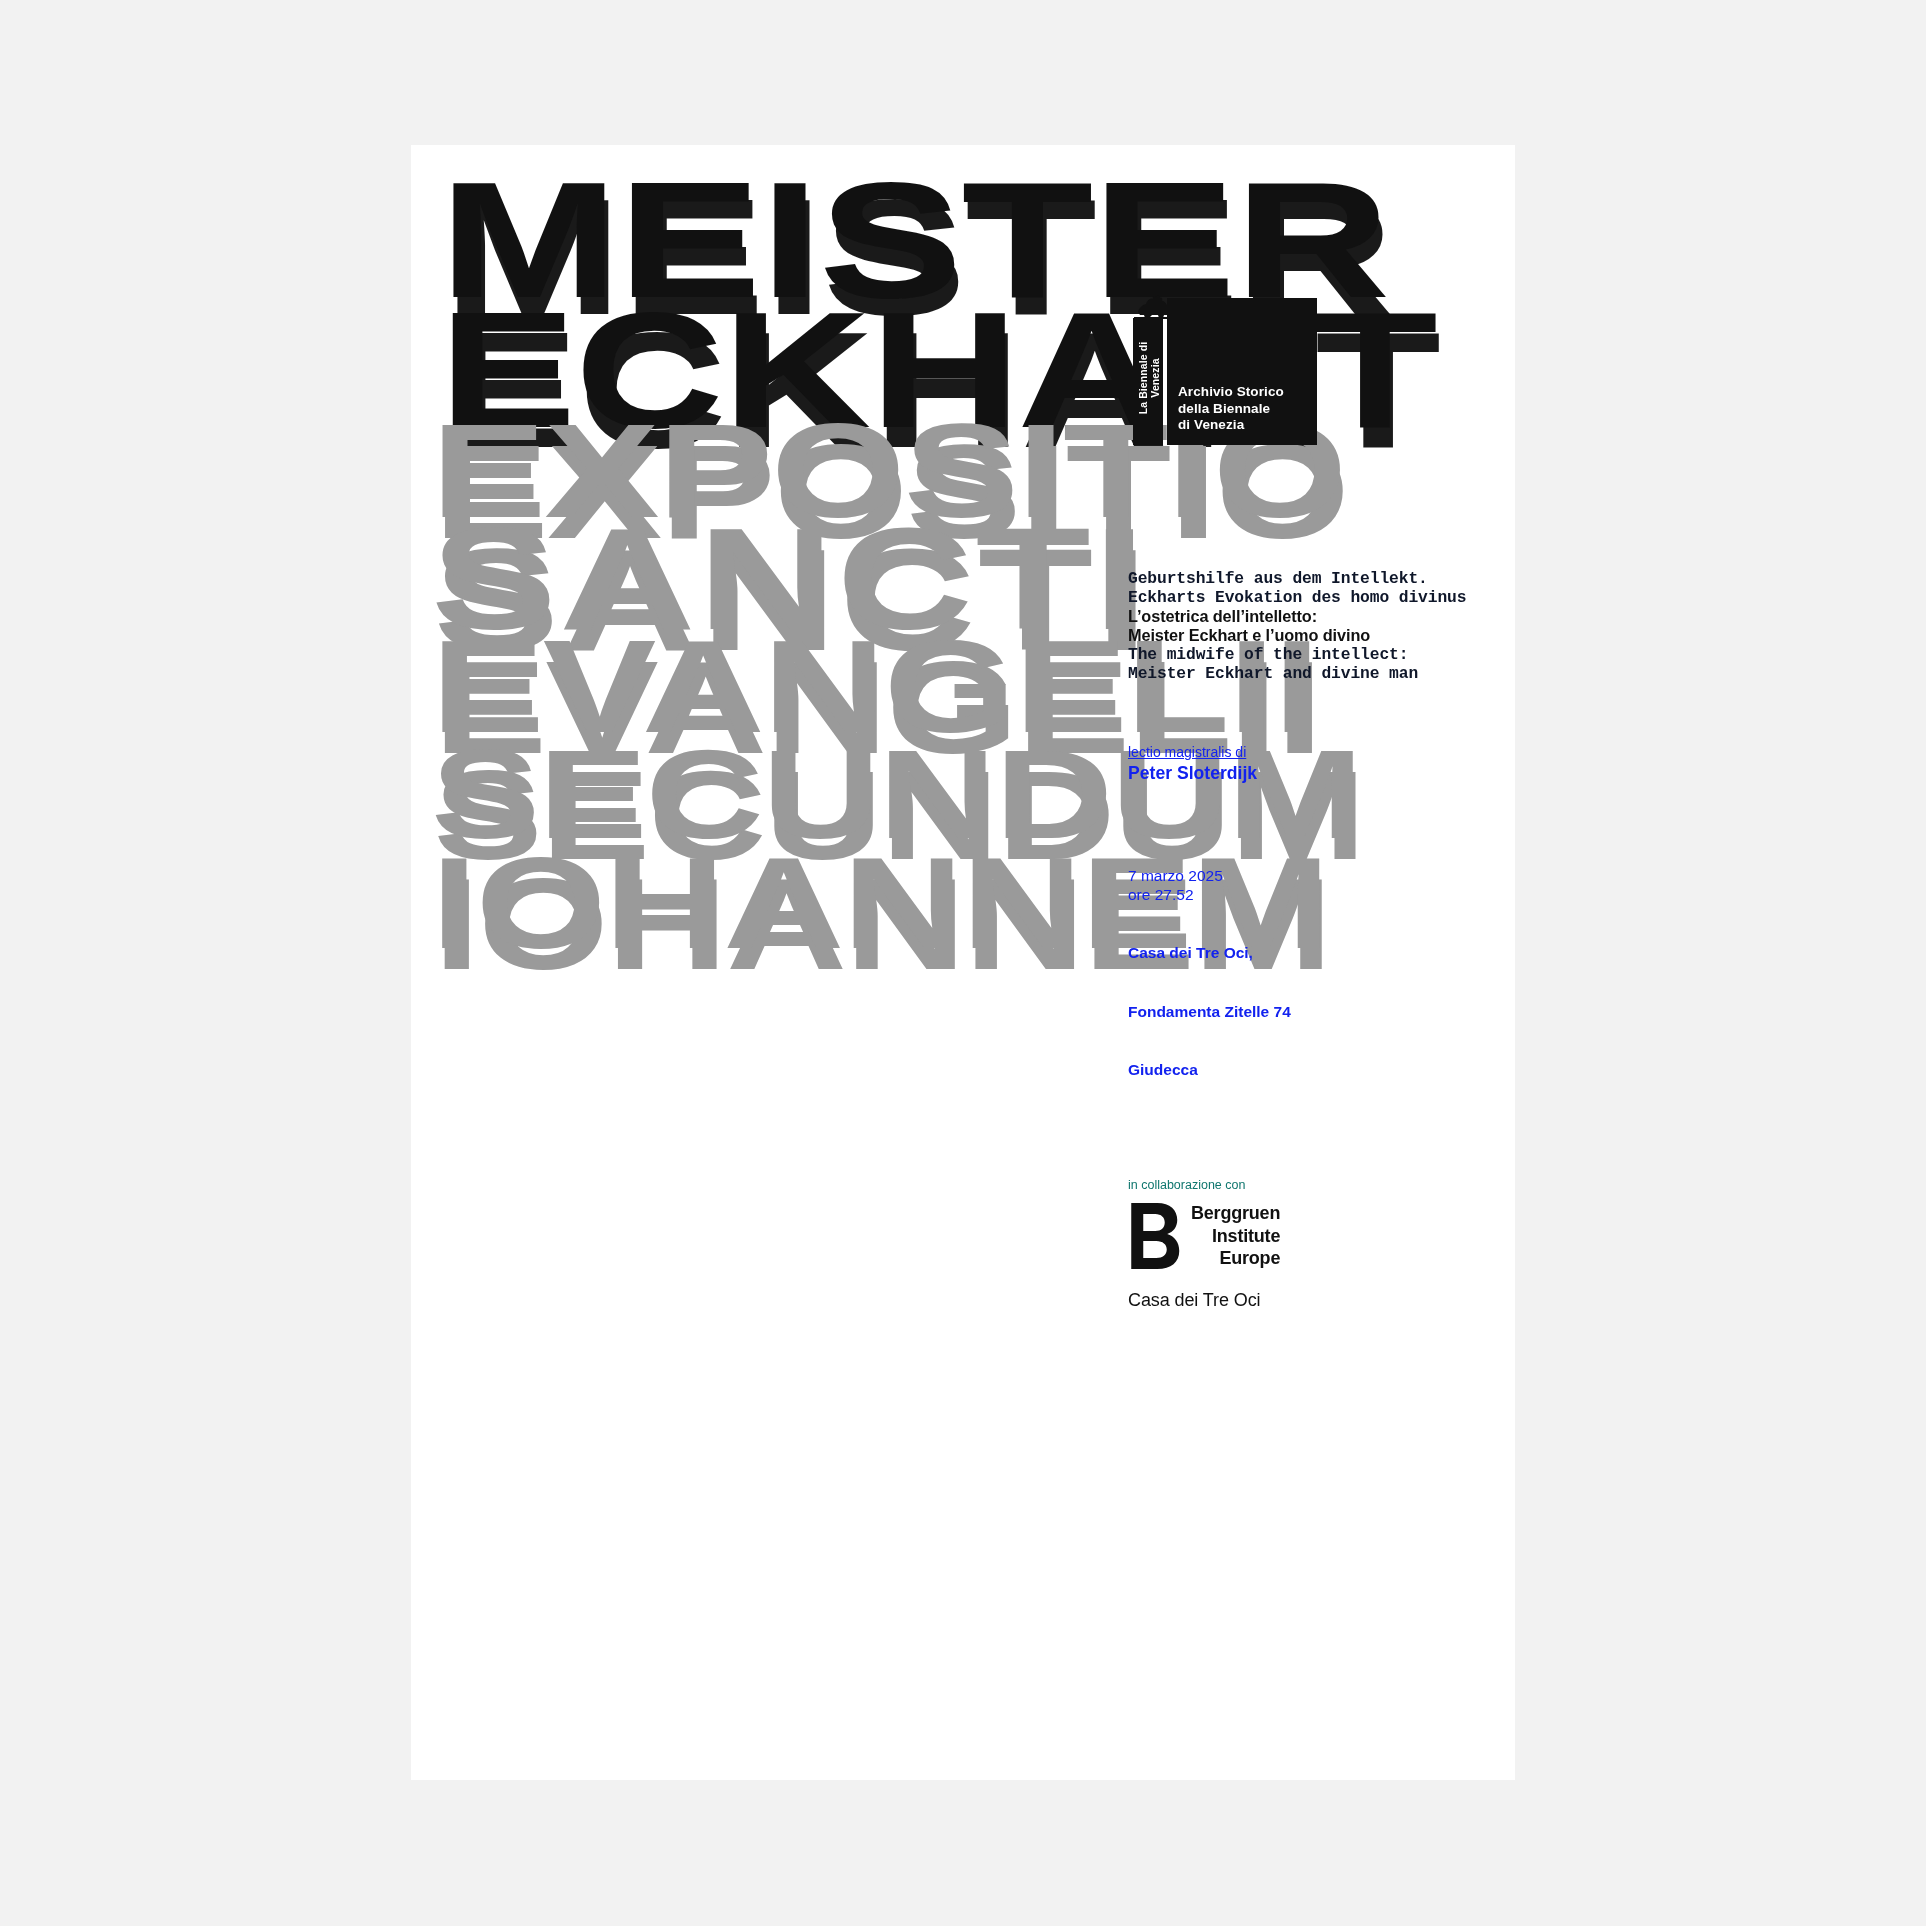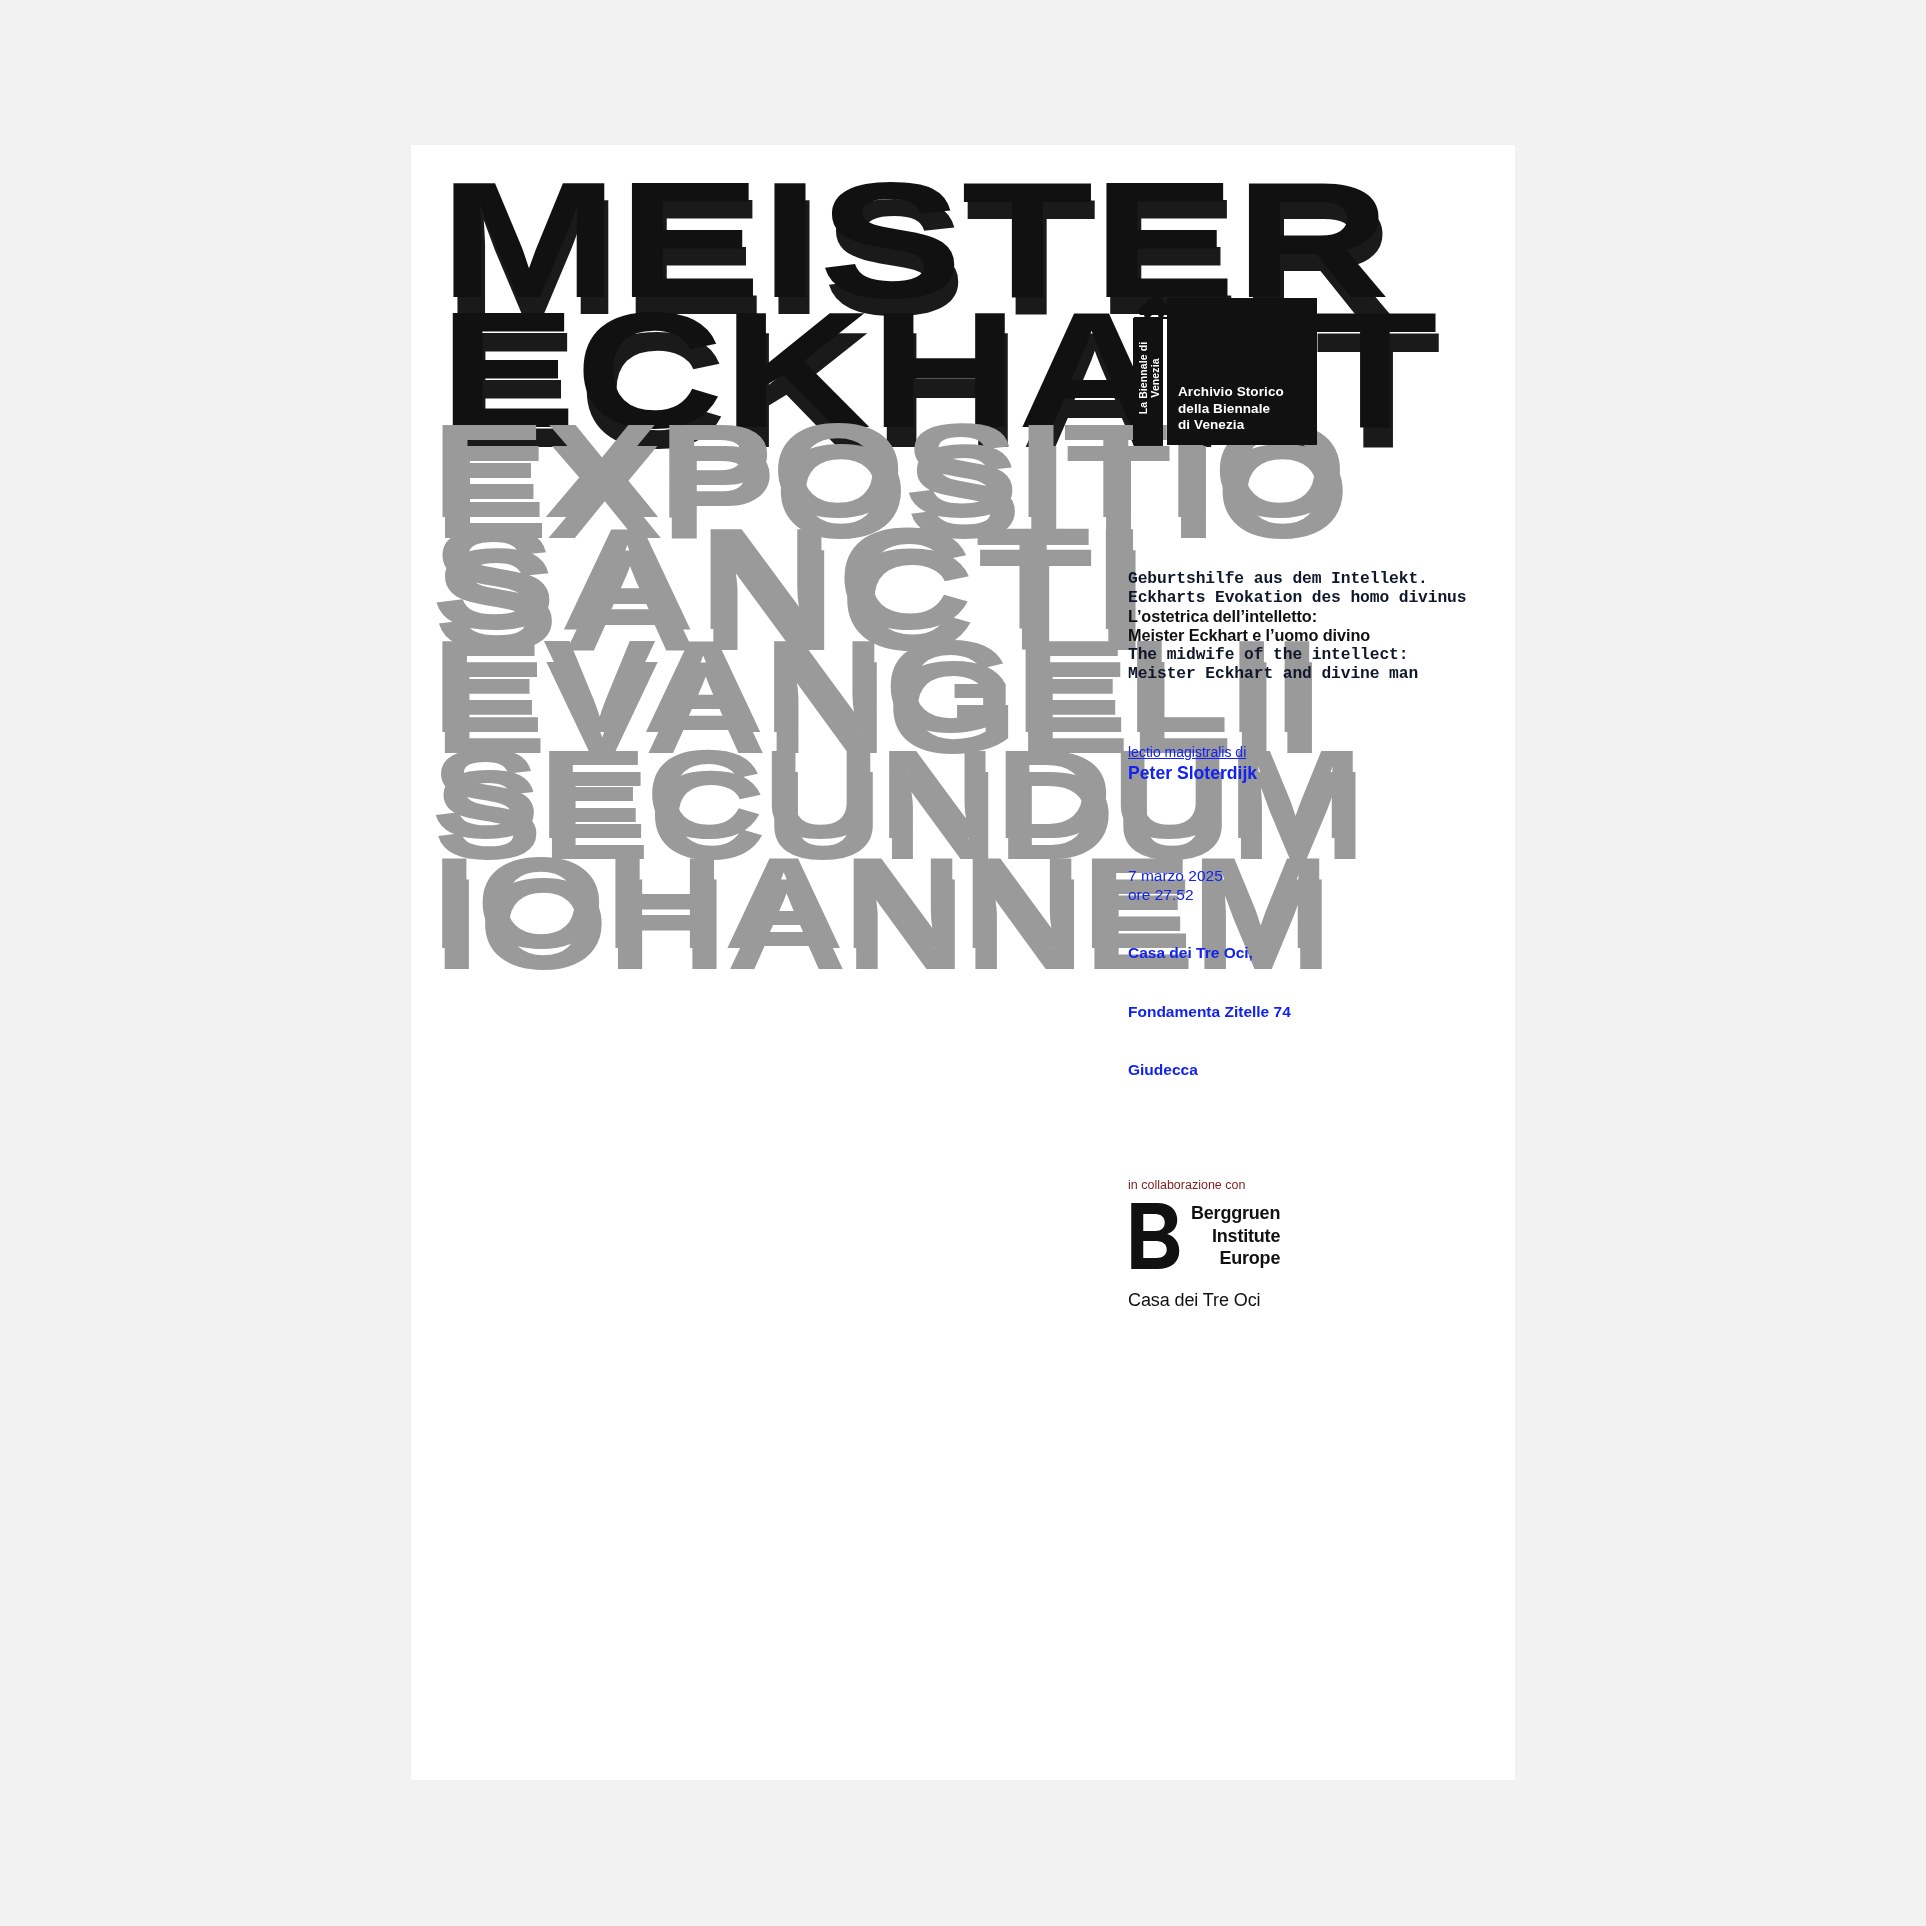--- a/index.html
+++ b/index.html
@@ -185,21 +185,21 @@
 
   
   .collab {
     position: absolute;
     left: 717px;
     top: 1033px;
     width: 351px;
   }
   .collab-label {
     font-size: 12.5px;
-    color: #7f1d1d;
+    color: #0f766e;
     margin-bottom: 9px;
   }
   .berggruen {
     position: relative;
     height: 75px;
   }
   .berg-b {
     position: absolute;
     left: 0;
     top: 0;

